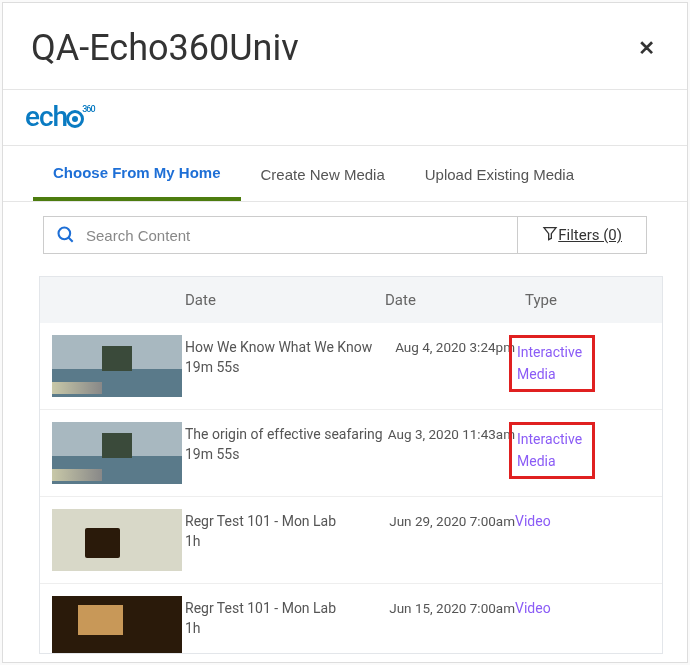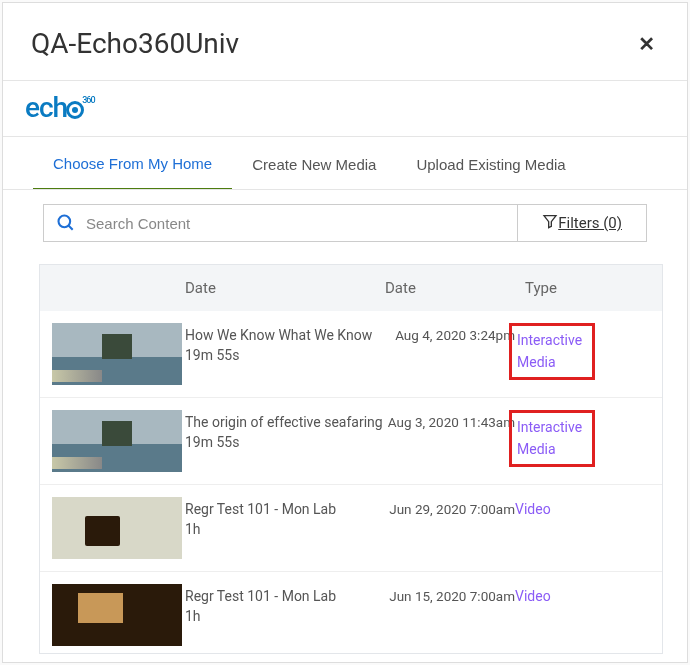--- a/index.html
+++ b/index.html
@@ -20,21 +20,21 @@
       flex-direction: column;
     }
     .header {
       display: flex;
       justify-content: space-between;
       align-items: center;
       padding: 24px 32px 20px 28px;
       border-bottom: 1px solid #e5e5e5;
     }
     .title {
-      font-size: 28px;
+      font-size: 36px;
       color: #333;
       font-weight: 400;
     }
     .close-btn {
       font-size: 20px;
       font-weight: bold;
       cursor: pointer;
       color: #333;
       background: none;
       border: none;
@@ -86,22 +86,22 @@
     .tab {
       padding: 18px 20px 16px;
       color: #555;
       font-size: 15px;
       cursor: pointer;
       background: none;
       border: none;
     }
     .tab.active {
       color: #1e6fd6;
-      font-weight: 400;
-      border-bottom: 1px solid #4d7c0f;
+      font-weight: 700;
+      border-bottom: 4px solid #4d7c0f;
     }
     .search-row {
       display: flex;
       padding: 14px 40px 14px 40px;
       gap: 0;
     }
     .search-box {
       flex: 1;
       display: flex;
       align-items: center;

